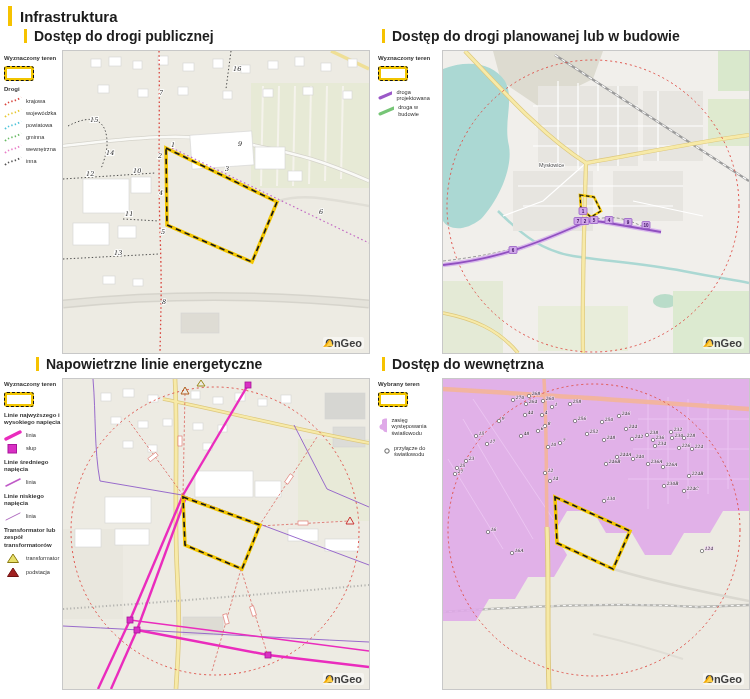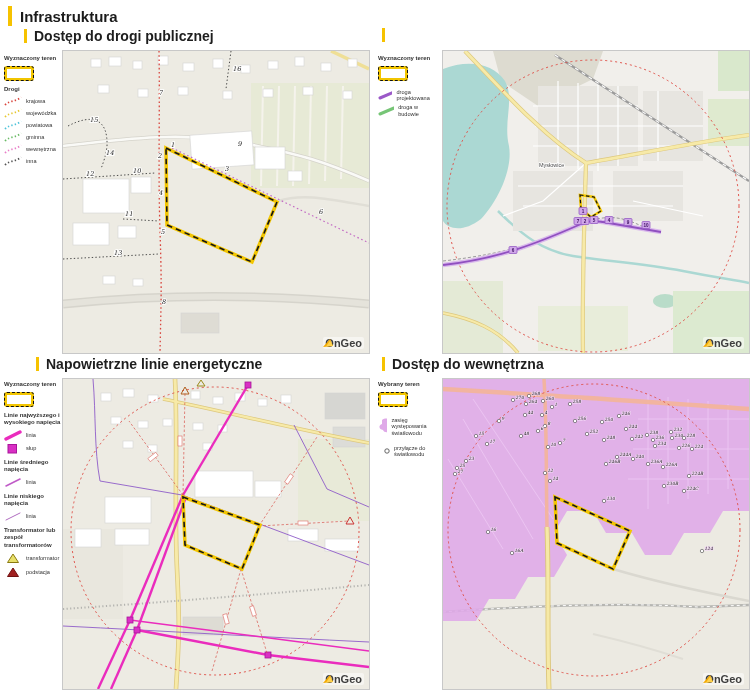--- a/index.html
+++ b/index.html
@@ -168,20 +168,21 @@
     <svg width="11" height="11" viewBox="0 0 11 11">
       <polygon points="0,10 10,9 7,2" fill="#f2a900"></polygon>
         <polygon points="3,9.5 10,9 7,3.5" fill="#ffd24d"></polygon>
     </svg>
     <span>OnGeo</span>
   </div>
 </div>
 
 <div class="ptitle" style="left:382px;top:28px;">
   <div class="bar"></div>
+  <div class="t">Dostęp do drogi planowanej lub w budowie</div>
 </div>
 <div class="legend" style="left:378px;top:50px;">
   <div class="lg-cap">Wyznaczony teren</div>
   <div class="teren">
       <i></i>
     </div>
   <div class="lg-item" style="margin-top:8px;">
     <svg width="18" height="10">
         <path d="M2,8 L16,2" stroke-width="3" stroke-linecap="round" style="stroke: rgb(155, 89, 200);"></path>
       </svg>

